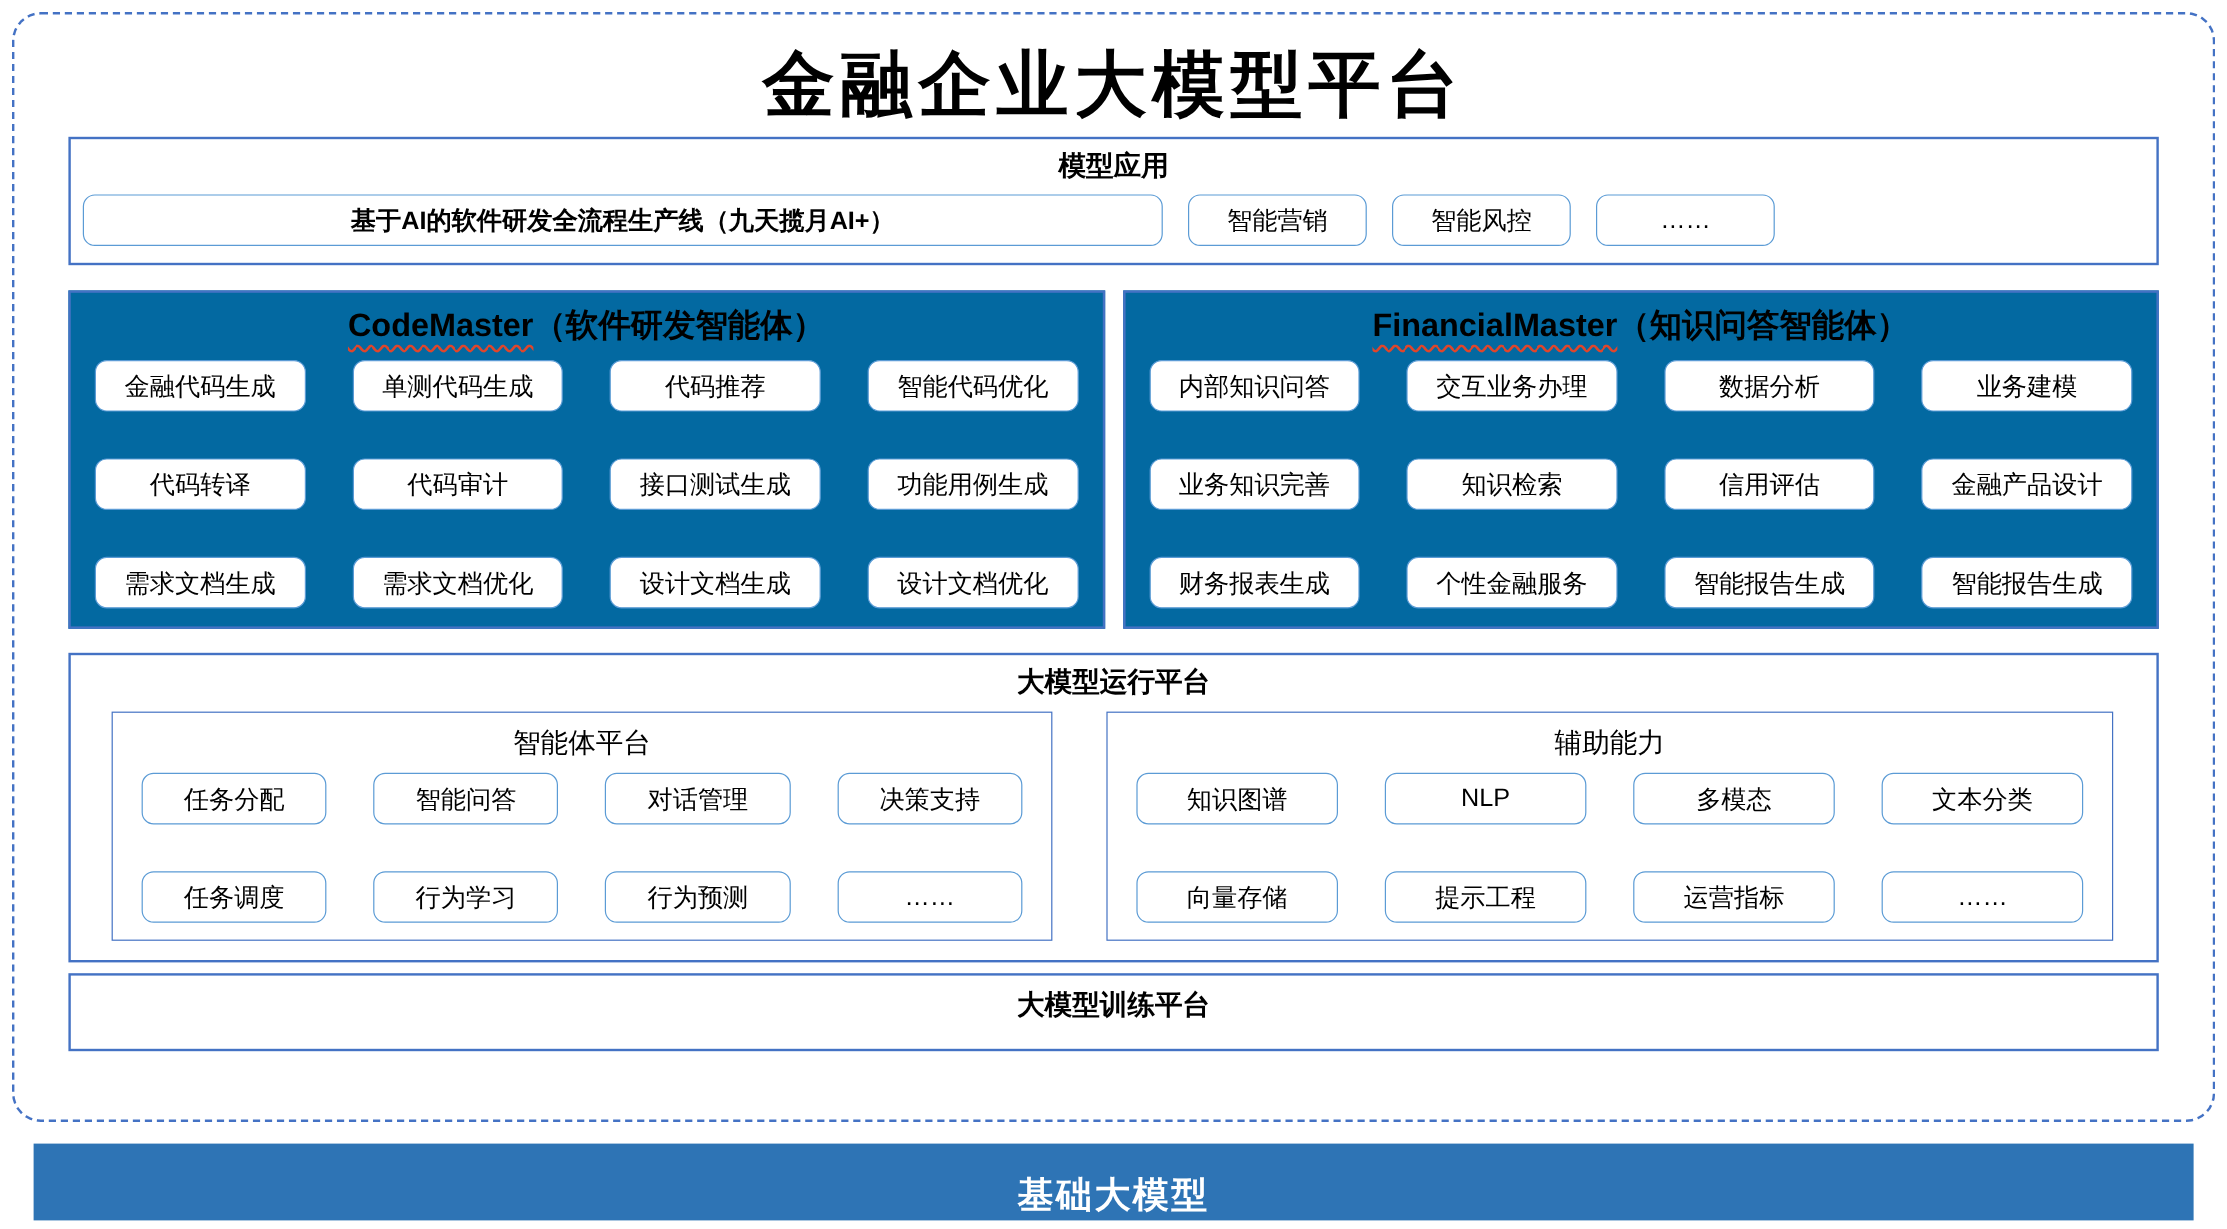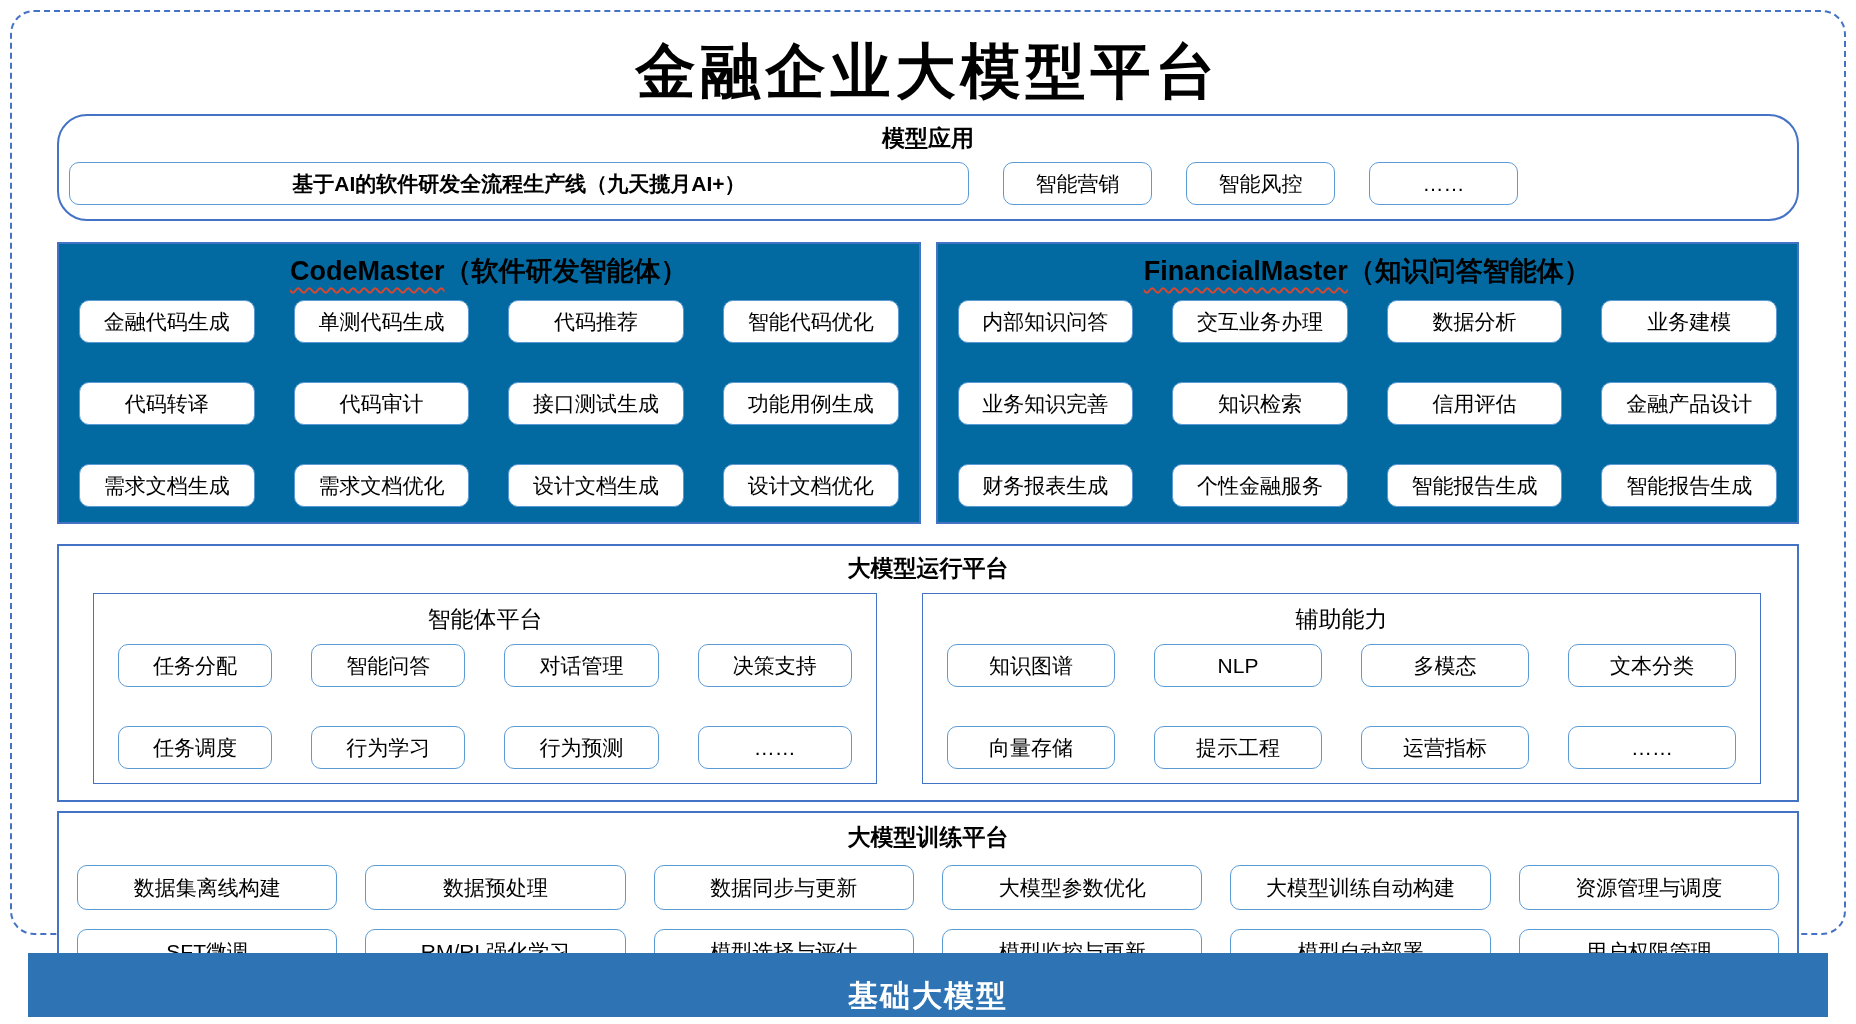--- a/index.html
+++ b/index.html
@@ -43,22 +43,22 @@
     border-radius: 10px;
     background: #fff;
     height: 43px;
     display: flex;
     align-items: center;
     justify-content: center;
     font-size: 21px;
     white-space: nowrap;
   }
   
-  .sec-apps { margin-top: 10px; padding-bottom: 14px; border-radius: 30px; }
-  .apps-row { display: flex; gap: 34px; padding: 4px 10px 0 10px; }
+  .sec-apps { margin-top: 10px; padding-bottom: 14px; }
+  .apps-row { display: flex; gap: 21px; padding: 4px 10px 0 10px; }
   .pill-pipeline { width: 900px; font-weight: 700; }
   .pill-app { width: 149px; text-align: center; }
   
   .agents-row { display: flex; gap: 15px; margin-top: 21px; }
   .agent-box { flex: 1; border: 2px solid #4472C4; background: #0369a1; padding: 9px 20px 15px 20px; }
   .agent-title { text-align: center; font-size: 27px; font-weight: 700; margin-bottom: 11px; white-space: nowrap; }
   .squiggle {
     text-decoration-line: underline;
     text-decoration-style: wavy;
     text-decoration-color: #E0452B;
@@ -179,33 +179,19 @@
           <div class="pill">运营指标</div>
           <div class="pill">……</div>
         </div>
       </div>
 
     </div>
   </div>
 
   <div class="section sec-training">
     <div class="sec-header">大模型训练平台</div>
-    <div class="grid6">
-      <div class="pill">数据集离线构建</div>
-      <div class="pill">数据预处理</div>
-      <div class="pill">数据同步与更新</div>
-      <div class="pill">大模型参数优化</div>
-      <div class="pill">大模型训练自动构建</div>
-      <div class="pill">资源管理与调度</div>
-      <div class="pill">SFT微调</div>
-      <div class="pill">RM/RL强化学习</div>
-      <div class="pill">模型选择与评估</div>
-      <div class="pill">模型监控与更新</div>
-      <div class="pill">模型自动部署</div>
-      <div class="pill">用户权限管理</div>
-    </div>
   </div>
 
 </div>
 
 <div class="foundation-bar">
   <span>基础大模型</span>
 </div>
 
 </body></html>

